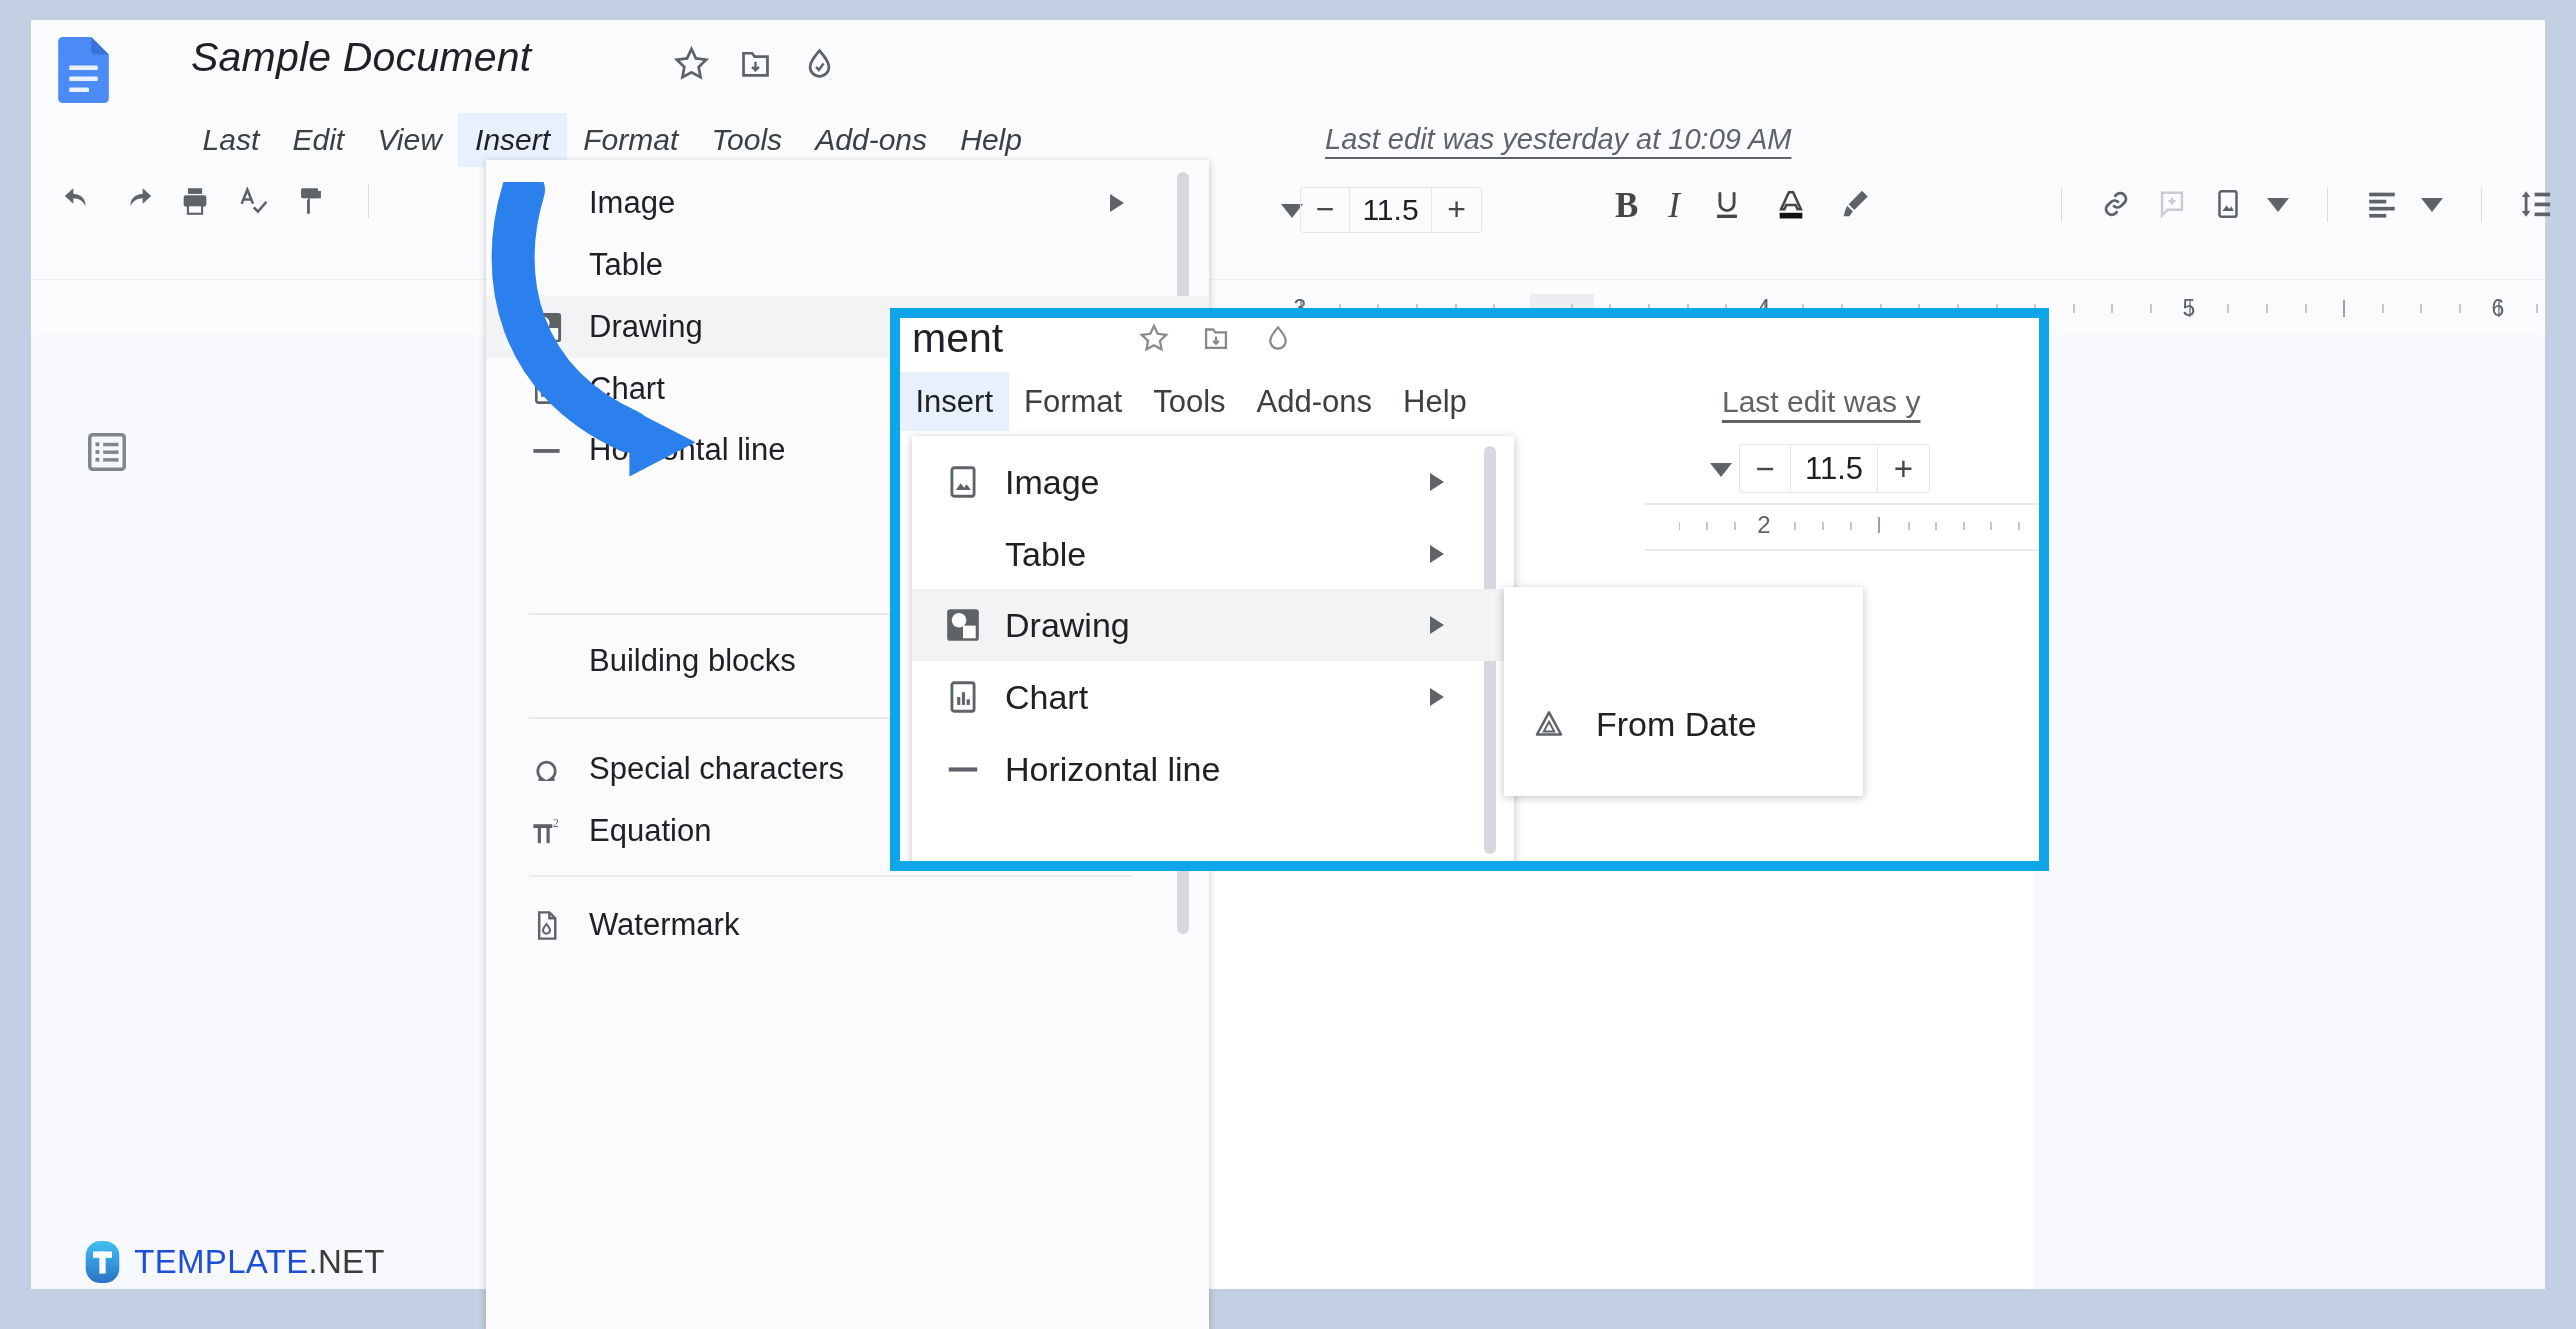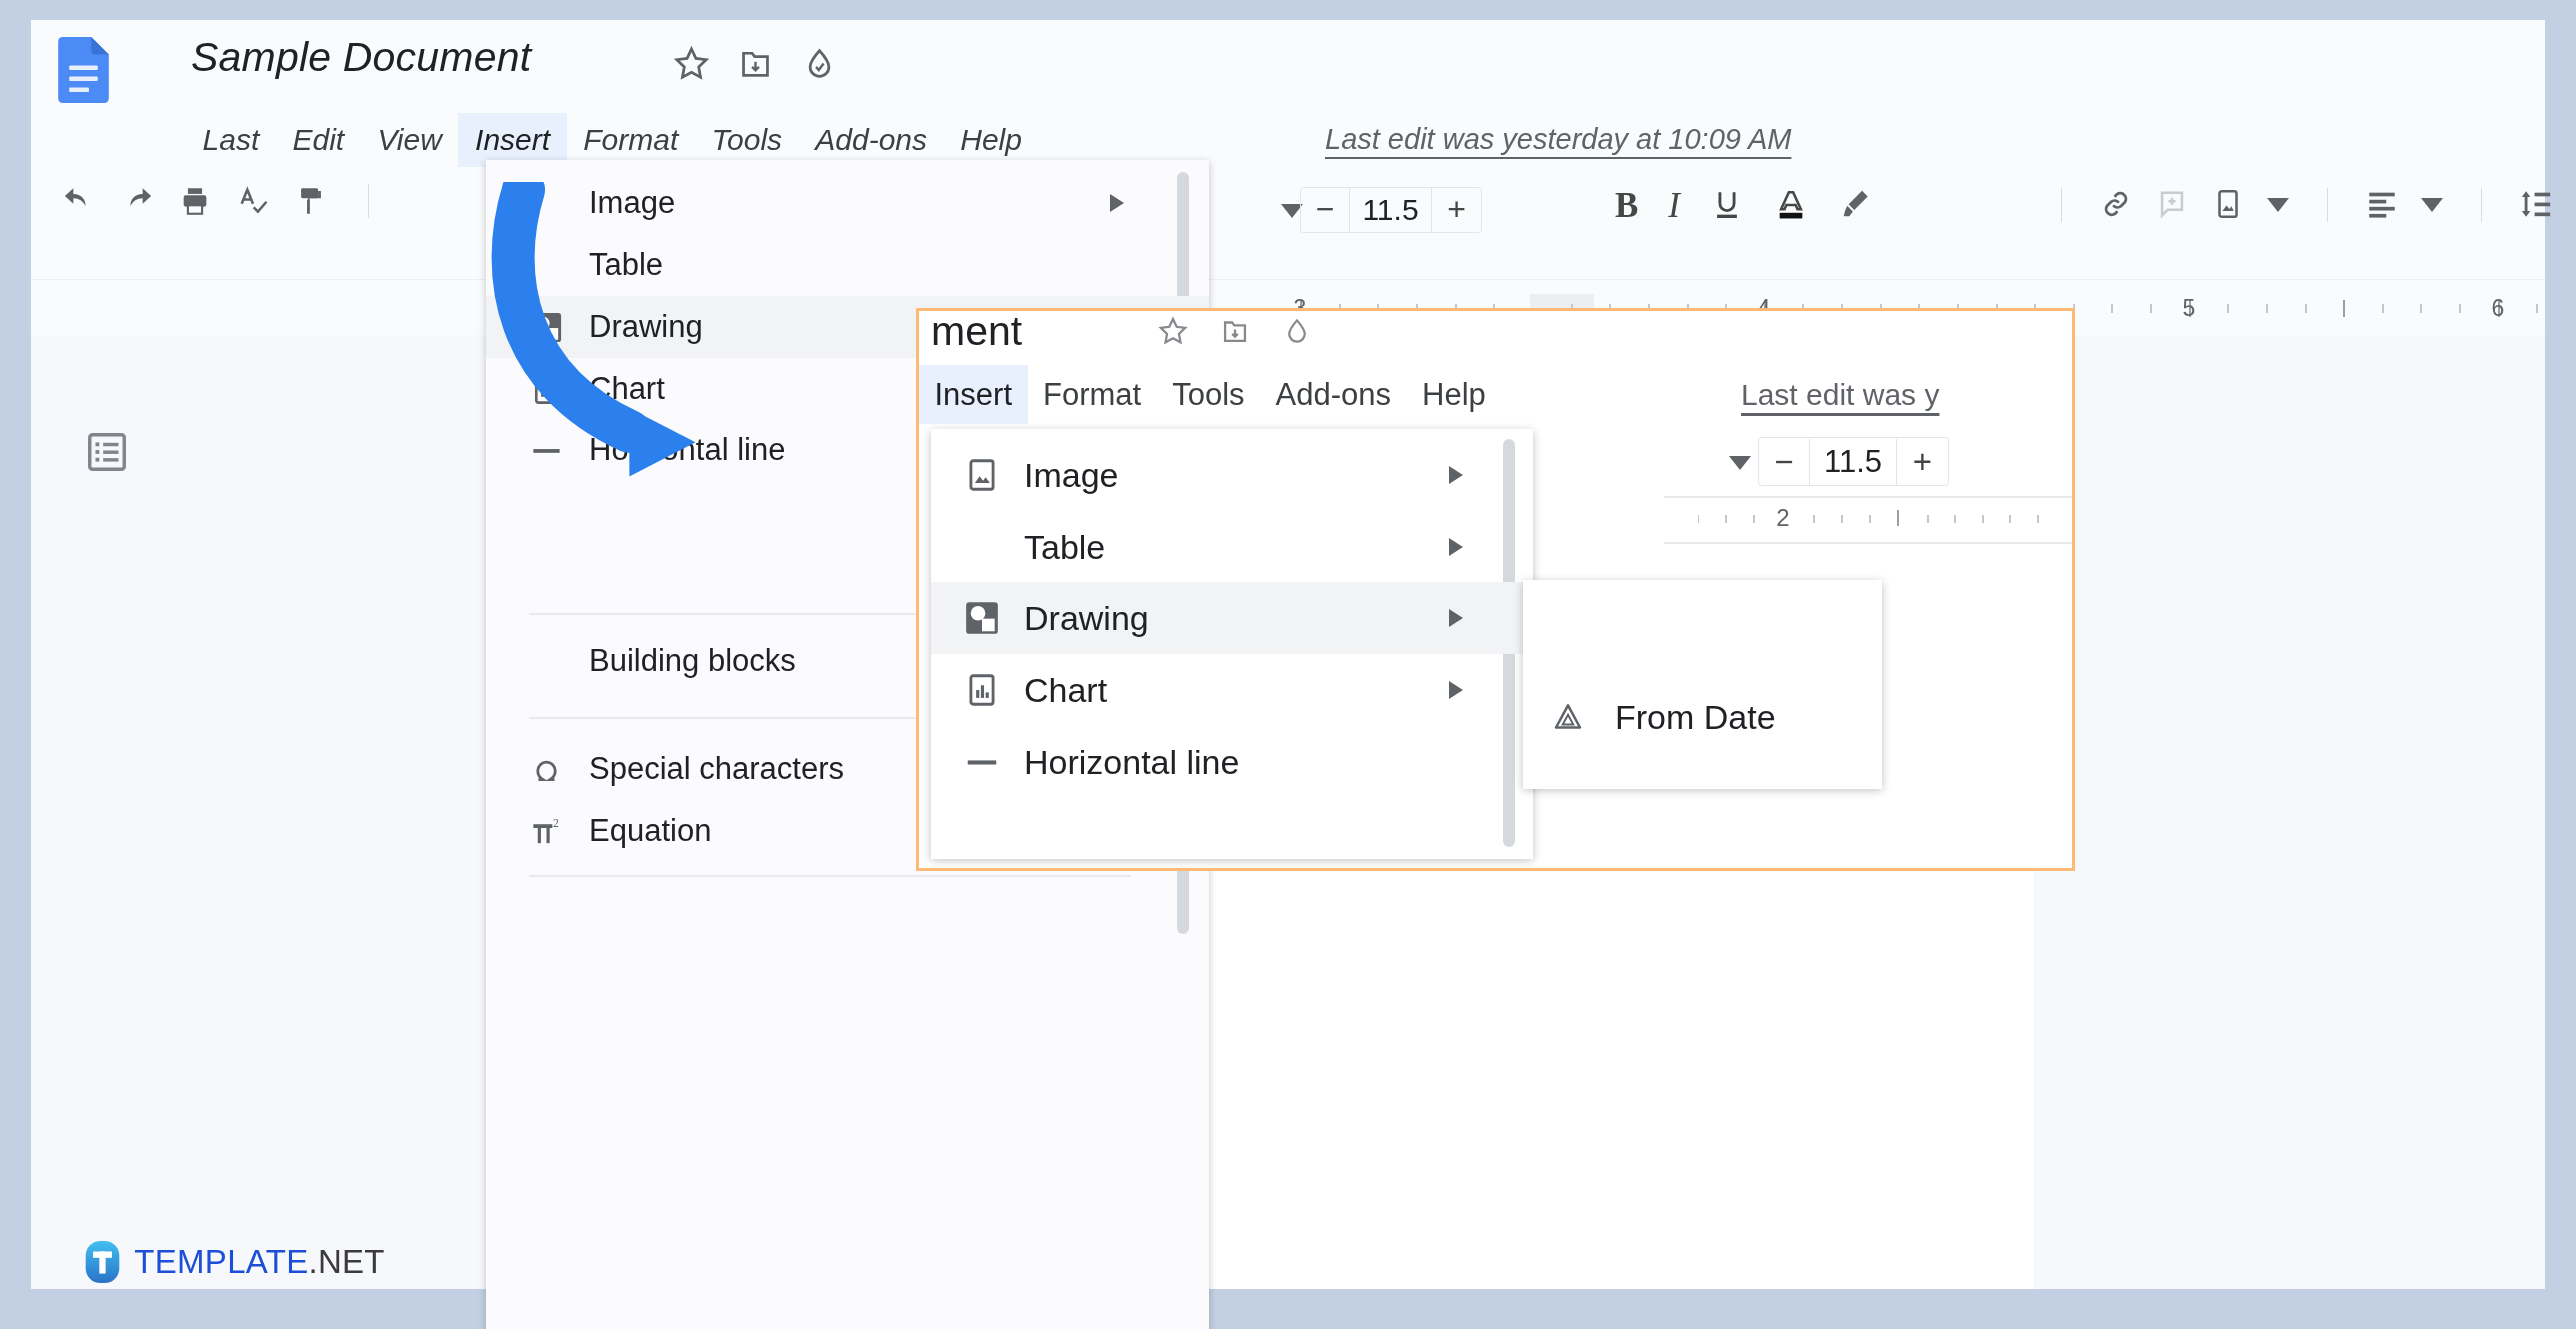--- a/index.html
+++ b/index.html
@@ -92,21 +92,21 @@
   .bgmi .ic { position: absolute; left: 43px; width: 35px; height: 35px; }
   .bgmi .lbl { position: absolute; left: 103px; font-size: 31px; color: #202124; white-space: nowrap; }
   .bgmi .sc { position: absolute; left: 585px; font-size: 24px; color: #5f6368; white-space: nowrap; }
   .bgmi .arr { position: absolute; left: 624px; }
   .bgsep { position: absolute; left: 43px; width: 602px; height: 1.7px; background: #e8eaed; }
 
   
   .callout {
     position: absolute; left: 890px; top: 308px;
     width: 1159px; height: 563px;
-    background: #fdba74; padding: 3px; margin-left: 26px;
+    background: #0ea5e9; padding: 10px;
   }
   .callout-inner { position: relative; width: 100%; height: 100%; background: #ffffff; overflow: hidden; }
 
   .co-title-strip { position: absolute; left: 0; top: 0; width: 100%; height: 50px; }
   .co-title-txt { position: absolute; left: 12px; top: -3.3px; font-size: 41px; color: #202124; white-space: nowrap; }
   .co-ticons { position: absolute; left: 237px; top: 3.3px; display: flex; gap: 28px; }
   .co-ticon { width: 34px; height: 34px; opacity: .75; }
 
   .co-menubar { position: absolute; left: 0; top: 53px; height: 61px; display: flex; align-items: center; }
   .co-mi { font-size: 31px; color: #3c4043; padding: 14.3px 15.5px; line-height: 1; white-space: nowrap; }
@@ -474,20 +474,30 @@
           <rect x="6" y="9" width="2.2" height="11"></rect>
             <rect x="12" y="9" width="2.2" height="11"></rect>
           <text x="16.5" y="9" font-size="8" fill="#5f6368" font-family="serif">2</text>
         </svg>
       </span>
       <span class="lbl">Equation</span>
     </div>
 
     <div class="bgsep" style="top:715px"></div>
 
+    <div class="bgmi" style="top:734px">
+      <span class="ic">
+        <svg viewBox="0 0 24 24" width="35" height="35" fill="none" stroke="#5f6368" stroke-width="1.7">
+          <path d="M7 3h7l4 4v14H7z"></path>
+            <path d="M14 3v4h4"></path>
+          <path d="M12 11c-1.4 1.7-2.4 3-2.4 4.2a2.4 2.4 0 0 0 4.8 0c0-1.2-1-2.5-2.4-4.2z" stroke-width="1.4"></path>
+        </svg>
+      </span>
+      <span class="lbl">Watermark</span>
+    </div>
   </div>
 
   <div class="callout">
     <div class="callout-inner">
 
       <div class="co-title-strip">
         <div class="co-title-txt">ment</div>
         <div class="co-ticons">
           <span class="co-ticon">
             <svg viewBox="0 0 24 24" width="34" height="34" fill="none" stroke="#5f6368" stroke-width="1.6">

